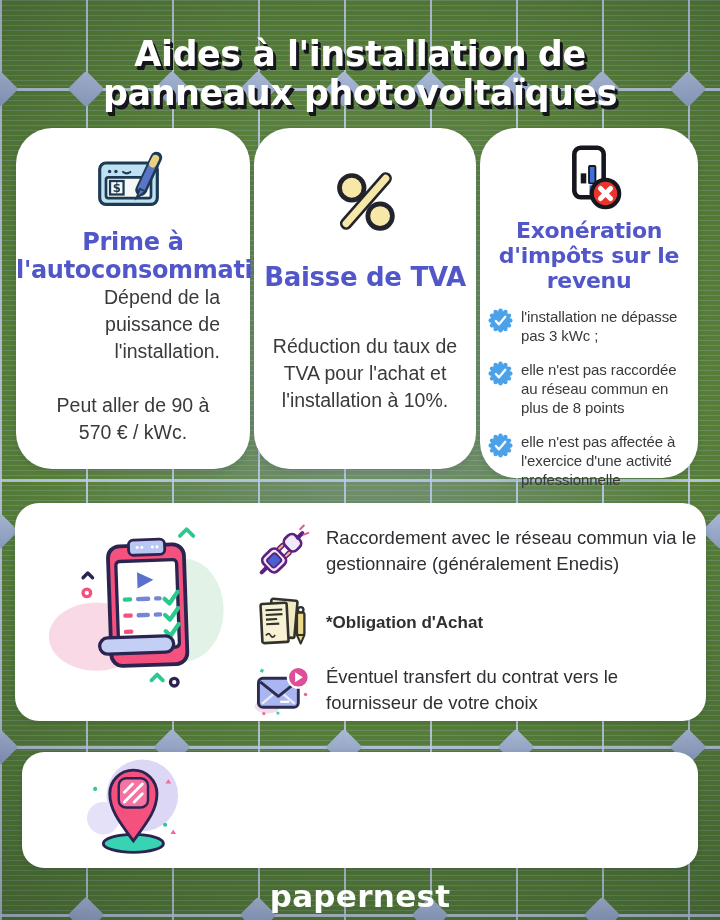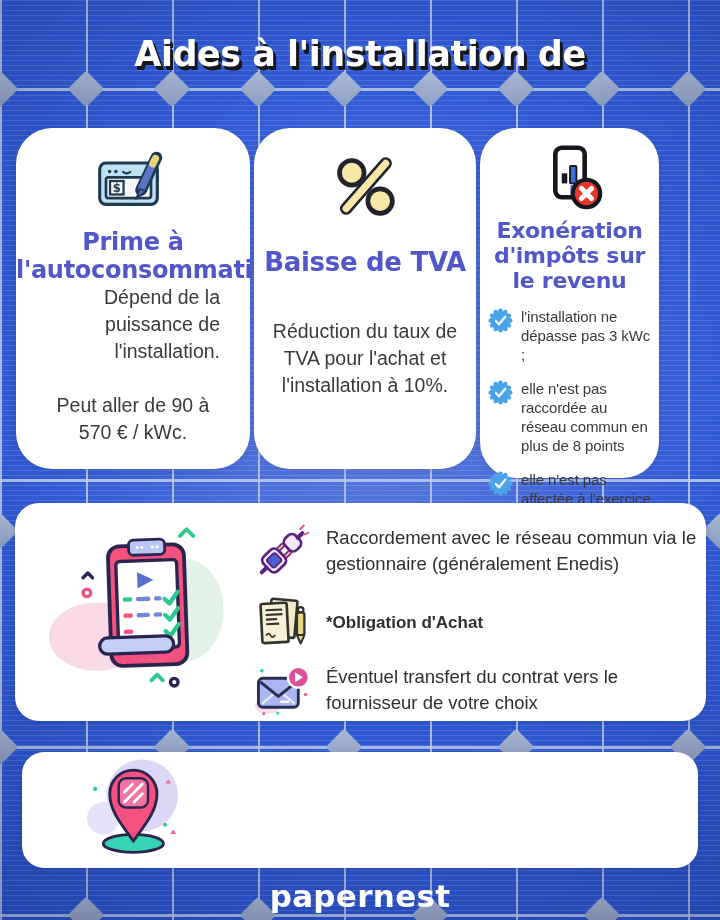--- a/index.html
+++ b/index.html
@@ -1,17 +1,17 @@
 <!DOCTYPE html>
 <html><head>
 <meta charset="utf-8">
 <style>
   html,body{margin:0;padding:0;}
   body{width:720px;height:920px;font-family:"Liberation Sans",sans-serif;}
-  .stage{position:relative;width:720px;height:920px;overflow:hidden;background:#1d4ed8;}
+  .stage{position:relative;width:720px;height:920px;overflow:hidden;background:#4d7c0f;}
 
   
   .bg{position:absolute;inset:0;z-index:0;}
   .bg::before{content:"";position:absolute;inset:0;
     background-image:
       repeating-linear-gradient(to right, rgba(214,226,244,0.85) 0 2px, transparent 2px 86px),
       repeating-linear-gradient(to bottom, rgba(200,214,236,0.22) 0 1px, transparent 1px 5px);}
   .hline{position:absolute;left:0;right:0;height:3px;background:rgba(214,226,244,0.85);}
   .diamond{position:absolute;width:26px;height:26px;background:linear-gradient(135deg,#bccbdc,#93a6bf);
     border-radius:3px;transform:translate(-50%,-50%) rotate(45deg);}
@@ -22,24 +22,24 @@
   .title{position:absolute;z-index:2;top:12px;left:0;width:720px;text-align:center;
     font-family:"DejaVu Sans",sans-serif;font-weight:800;font-size:35px;line-height:39px;
     color:#ffffff;letter-spacing:-0.5px;text-shadow:2px 3px 0 #15151c,3px 4px 0 #15151c;}
   .title span{display:block;}
 
   
   .card{background:#ffffff;border-radius:36px;box-shadow:0 2px 6px rgba(20,25,60,0.12);}
   .top-row{position:absolute;z-index:2;top:128px;left:16px;display:flex;gap:4px;align-items:flex-start;}
   .c1{width:234px;height:341px;}
   .c2{width:222px;height:341px;}
-  .c3{width:179px;height:350px;}
+  .c3{width:218px;height:350px;}
   .tcard{text-align:center;box-sizing:border-box;}
   .c1{padding-top:20px;}
-  .c2{padding-top:24px;}
+  .c2{padding-top:39px;}
   .c3{padding-top:16px;}
   .card-icon{display:flex;justify-content:center;}
   .tcard h2{margin:14px 0 0 0;font-family:"DejaVu Sans",sans-serif;font-weight:800;
     font-size:24px;line-height:28px;color:#5156c8;letter-spacing:-0.3px;}
   .c2 h2{margin-top:28px;font-size:26px;}
   .c3 h2{margin-top:8px;font-size:22px;line-height:25px;padding:0 10px;}
   .tcard p{margin:0;color:#3a3a3e;font-size:19.5px;line-height:27px;}
   .c1 p{padding:0 30px;}
   .c1 .p1{text-align:right;}
   .c1 .p2{margin-top:27px;}
@@ -97,20 +97,21 @@
       <div class="diamond" style="left: 516px; top: 747px;"></div>
       <div class="diamond" style="left: 688px; top: 747px;"></div>
       <div class="diamond" style="left: 86px; top: 915px;"></div>
       <div class="diamond" style="left: 258px; top: 915px;"></div>
       <div class="diamond" style="left: 430px; top: 915px;"></div>
       <div class="diamond" style="left: 602px; top: 915px;"></div>
     </div>
 
   <h1 class="title">
     <span>Aides à l'installation de</span>
+    <span>panneaux photovoltaïques</span>
   </h1>
 
   <div class="top-row">
 
     <section class="card tcard c1">
       <div class="card-icon">
         <svg width="72" height="66" viewBox="0 0 80 72">
           <rect x="3" y="16" width="64" height="46" rx="7" fill="#bfe2f2" stroke="#1d3a52" stroke-width="3.5"></rect>
           <circle cx="14" cy="25.5" r="1.9" fill="#1d3a52"></circle>
           <circle cx="21" cy="25.5" r="1.9" fill="#1d3a52"></circle>

